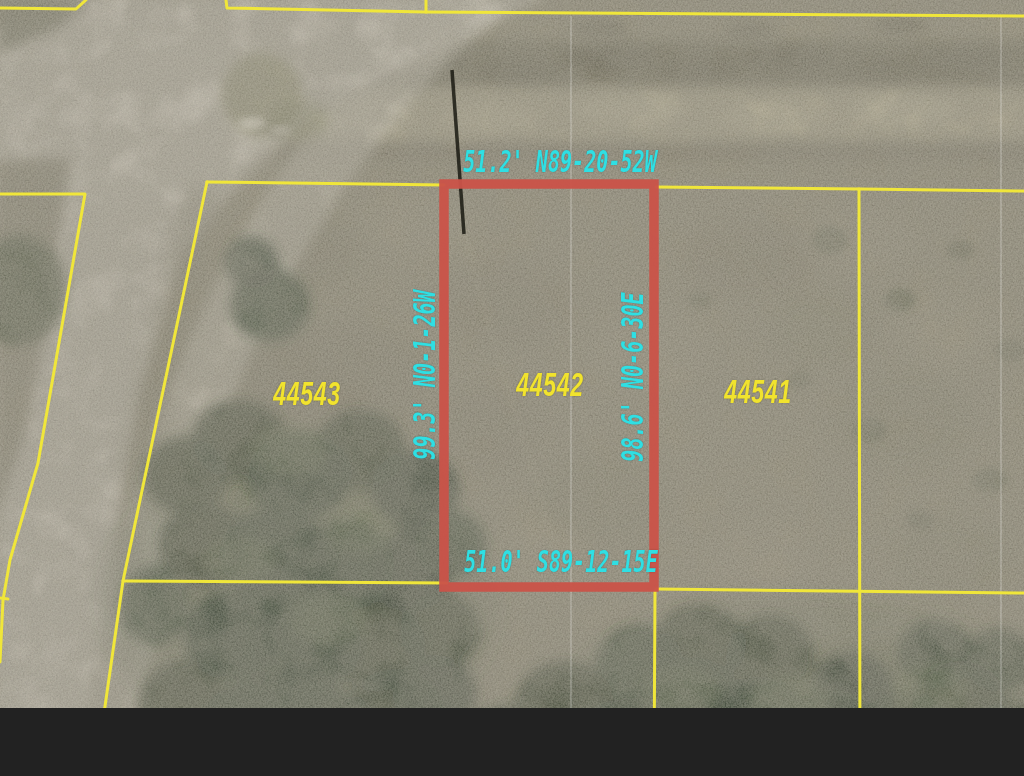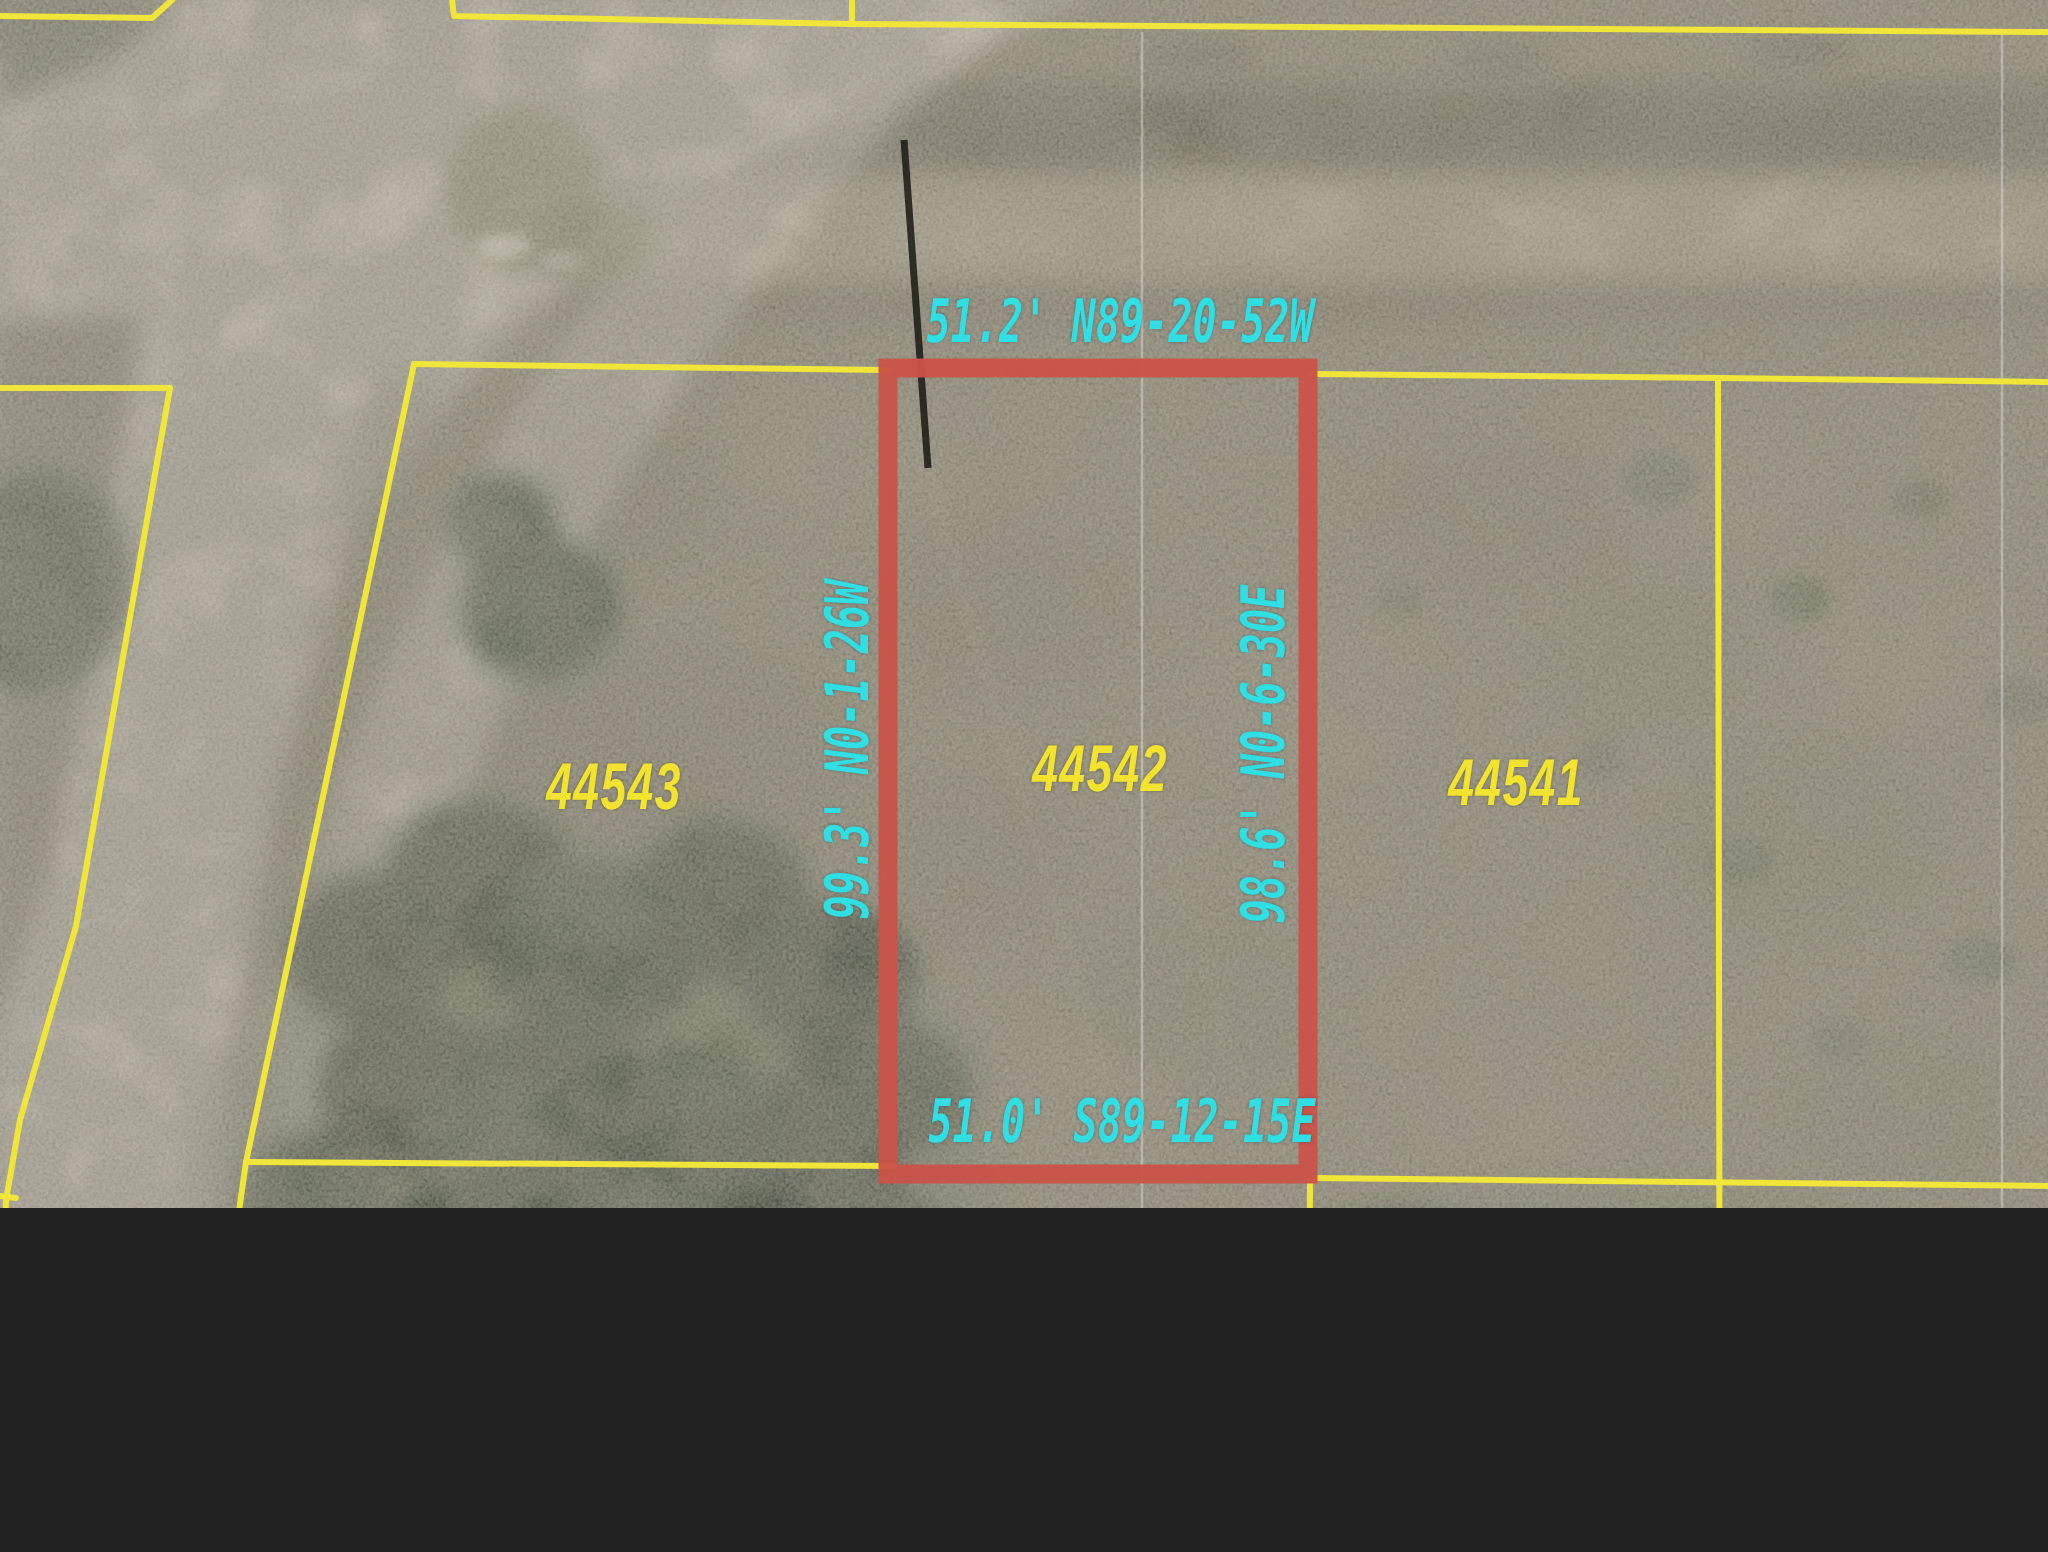--- a/index.html
+++ b/index.html
@@ -1,17 +1,17 @@
 <!DOCTYPE html>
 <html><head>
 <meta charset="utf-8">
 <style>
   html,body{margin:0;padding:0;background:#222;}
   .stage{
-    position:relative;width:1024px;height:604px;overflow:hidden;
+    position:relative;width:1024px;height:708px;overflow:hidden;
     font-family:"Liberation Sans",sans-serif;background:#8c8672;
   }
   .stage svg{position:absolute;left:0;top:0;display:block;}
   .overlay-label{position:absolute;white-space:nowrap;pointer-events:none;}
   .dim-label{
     color:#2fdfe3;
     font-family:"DejaVu Sans Mono","Liberation Mono",monospace;
     font-style:italic;font-weight:700;font-size:30px;line-height:1;
     text-shadow:0 0 2px rgba(10,40,45,.35);
   }

